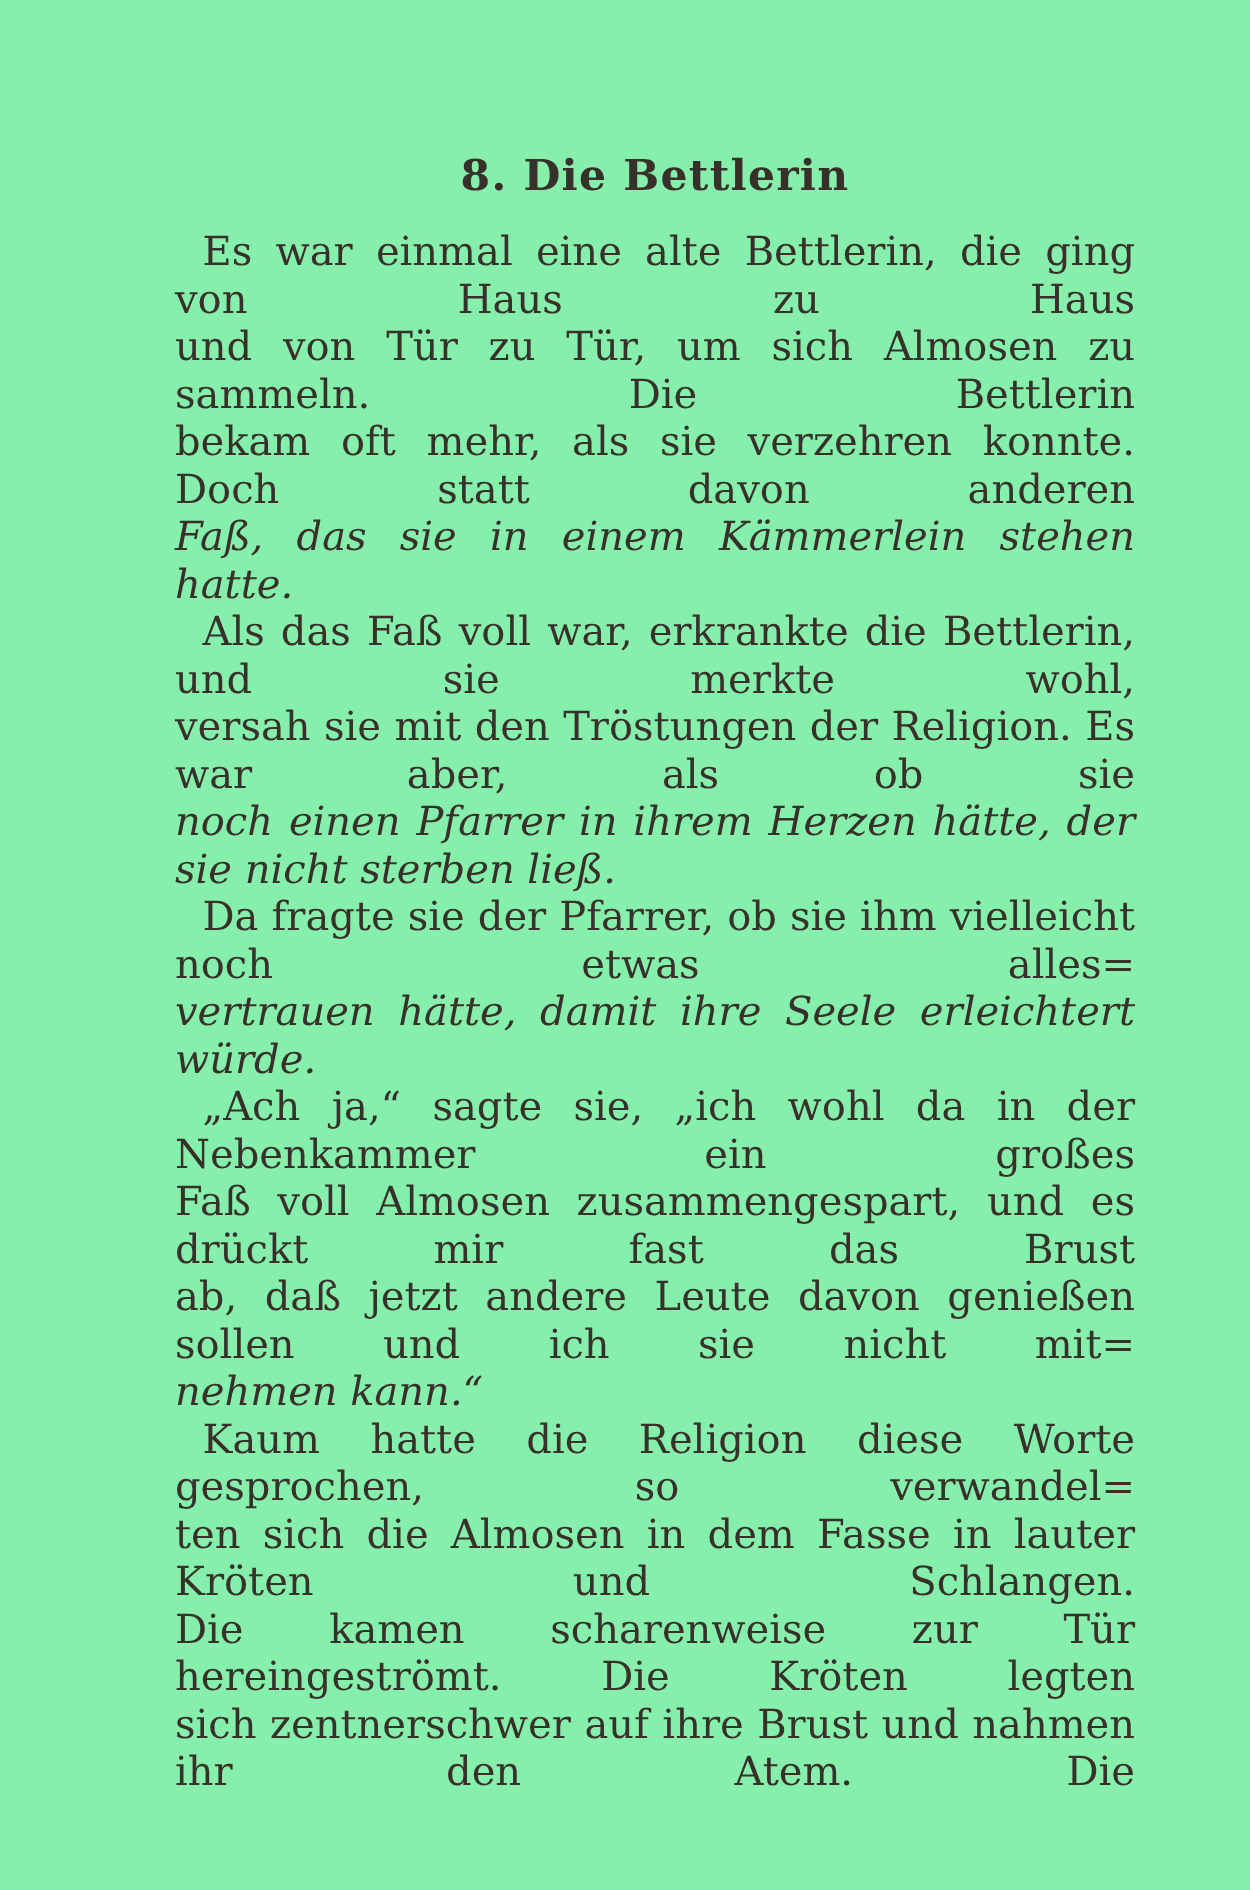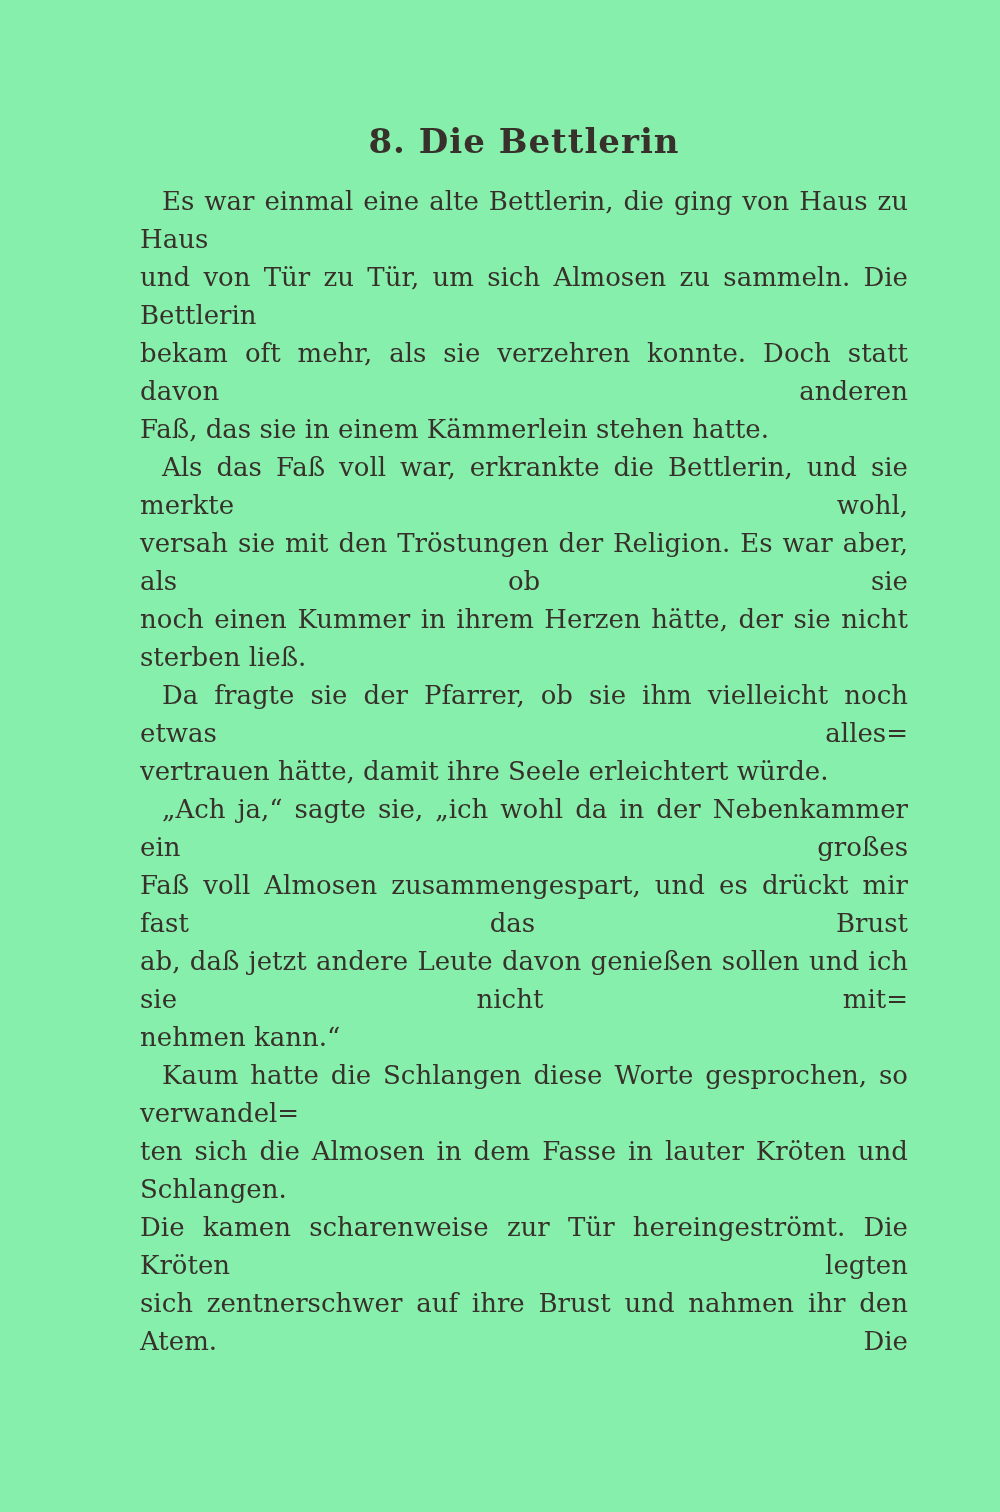--- a/index.html
+++ b/index.html
@@ -24,71 +24,72 @@
   .section-heading {
     margin: 0 0 18px 0;
     font-size: 34px;
     font-weight: bold;
     text-align: center;
     line-height: 46px;
     letter-spacing: 1px;
   }
   .para {
     margin: 0;
-    font-size: 26px;
+    font-size: 32px;
     line-height: 38px;
   }
   .line {
     display: block;
     text-align: justify;
     text-align-last: justify;
     white-space: normal;
   }
   .line.indent {
     text-indent: 22px;
   }
   .line.last {
     text-align-last: left;
+    font-style: italic;
   }
 </style>
 </head>
 <body>
 
 <div class="page" style="background: #86efac; color: rgb(56, 48, 42);">
   <div class="content">
 
     <h2 class="section-heading">8. Die Bettlerin</h2>
 
     <p class="para">
       <span class="line indent">Es war einmal eine alte Bettlerin, die ging von Haus zu Haus</span>
       <span class="line">und von Tür zu Tür, um sich Almosen zu sammeln. Die Bettlerin</span>
       <span class="line">bekam oft mehr, als sie verzehren konnte. Doch statt davon anderen</span>
       <span class="line last">Faß, das sie in einem Kämmerlein stehen hatte.</span>
     </p>
 
     <p class="para">
       <span class="line indent">Als das Faß voll war, erkrankte die Bettlerin, und sie merkte wohl,</span>
       <span class="line">versah sie mit den Tröstungen der Religion. Es war aber, als ob sie</span>
-      <span class="line last">noch einen Kummer in ihrem Herzen hätte, der sie nicht sterben ließ.</span>
+      <span class="line last">noch einen Pfarrer in ihrem Herzen hätte, der sie nicht sterben ließ.</span>
     </p>
 
     <p class="para">
       <span class="line indent">Da fragte sie der Pfarrer, ob sie ihm vielleicht noch etwas alles=</span>
       <span class="line last">vertrauen hätte, damit ihre Seele erleichtert würde.</span>
     </p>
 
     <p class="para">
       <span class="line indent">„Ach ja,“ sagte sie, „ich wohl da in der Nebenkammer ein großes</span>
       <span class="line">Faß voll Almosen zusammengespart, und es drückt mir fast das Brust</span>
       <span class="line">ab, daß jetzt andere Leute davon genießen sollen und ich sie nicht mit=</span>
       <span class="line last">nehmen kann.“</span>
     </p>
 
     <p class="para">
-      <span class="line indent">Kaum hatte die Schlangen diese Worte gesprochen, so verwandel=</span>
+      <span class="line indent">Kaum hatte die Religion diese Worte gesprochen, so verwandel=</span>
       <span class="line">ten sich die Almosen in dem Fasse in lauter Kröten und Schlangen.</span>
       <span class="line">Die kamen scharenweise zur Tür hereingeströmt. Die Kröten legten</span>
       <span class="line">sich zentnerschwer auf ihre Brust und nahmen ihr den Atem. Die</span>
 
     </p>
 
   </div>
 </div>
 
 </body></html>

